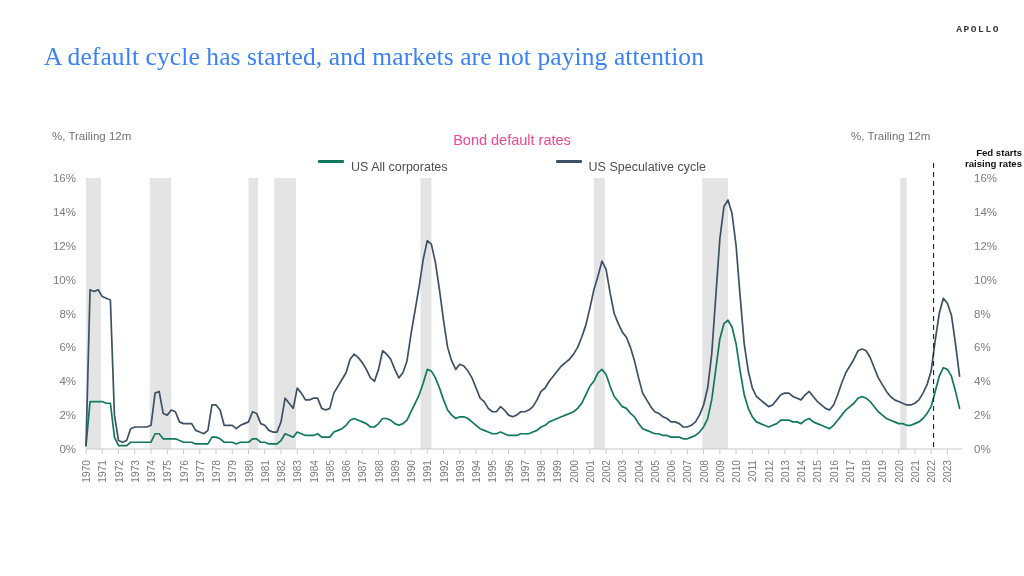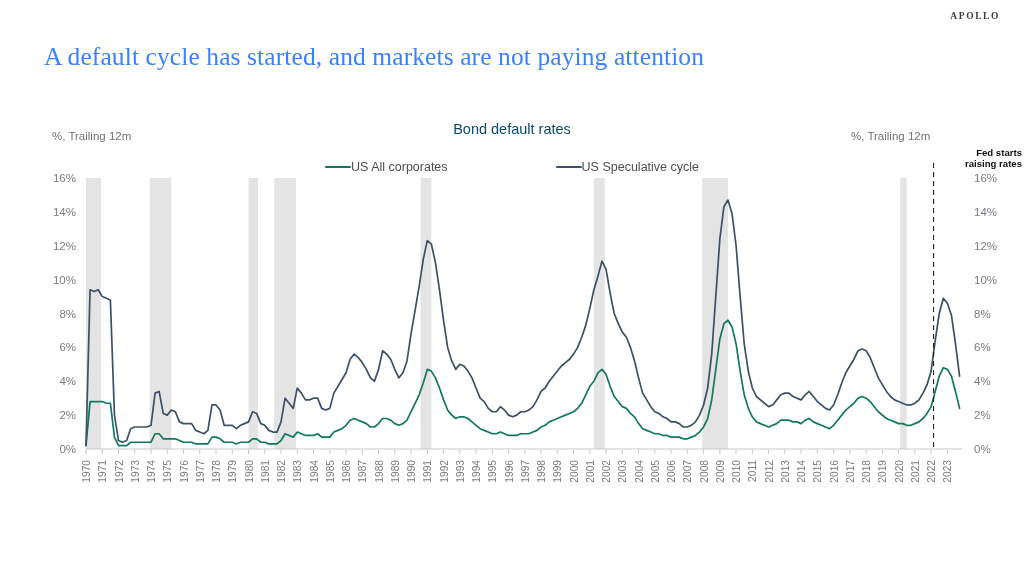--- a/index.html
+++ b/index.html
@@ -1,45 +1,45 @@
 <!DOCTYPE html>
 <html><head>
 <meta charset="utf-8">
 <style>
   html,body{margin:0;padding:0;}
   body{
     width:1024px;height:576px;background:#ffffff;overflow:hidden;
     font-family:"Liberation Sans", sans-serif;position:relative;
   }
   #brand{
-    position:absolute;top:11px;right:24px;
-    font-family:Liberation Serif, serif;
+    position:absolute;top:24px;right:24px;
+    font-family:Liberation Mono, monospace;
     font-size:9.5px;letter-spacing:1.6px;color:#3a3a3a;font-weight:700;
   }
   #title{
     position:absolute;left:44px;top:42px;
     font-family:"Liberation Serif", serif;
     font-size:25.5px;color:#3b82f6;white-space:nowrap;letter-spacing:.1px;
   }
   #axis-note-left{
     position:absolute;left:52px;top:130px;font-size:11.5px;color:#6f7276;
   }
   #axis-note-right{
     position:absolute;left:851px;top:130px;font-size:11.5px;color:#6f7276;
   }
   #chart-title{
-    position:absolute;left:0;right:0;top:121px;text-align:center;
-    font-size:14.5px;color:#0c4a6e;
+    position:absolute;left:0;right:0;top:132px;text-align:center;
+    font-size:14.5px;color:#ec4899;
   }
   #legend{
     position:absolute;left:0;right:0;top:160px;
     display:flex;justify-content:center;gap:108px;
     font-size:12.5px;color:#4c4f53;
   }
-  .legend-item{display:flex;align-items:center;gap:0;}
+  .legend-item{display:flex;align-items:flex-start;gap:7px;}
   .legend-swatch{display:inline-block;width:26px;height:2.6px;border-radius:1px;}
   #annotation{
     position:absolute;left:944px;top:147px;width:78px;
     font-size:9.6px;line-height:11px;color:#111;font-weight:700;text-align:right;
   }
   #plot-wrap{position:absolute;left:0;top:0;width:1024px;height:576px;}
   svg{display:block;}
   .ylab{font-size:11.5px;fill:#7a7d81;font-family:"Liberation Sans",sans-serif;}
   .xlab{font-size:10.2px;fill:#7a7d81;font-family:"Liberation Sans",sans-serif;}
   .band{fill:#e4e4e4;}

